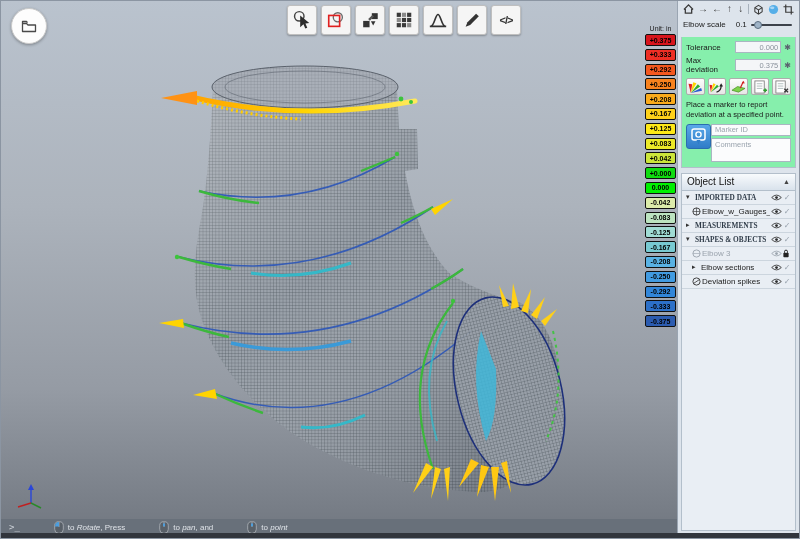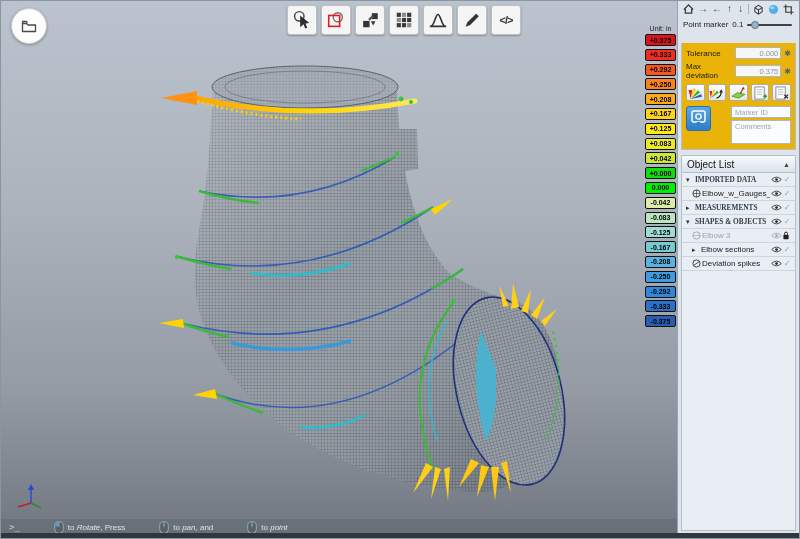--- a/index.html
+++ b/index.html
@@ -38,44 +38,44 @@
   .bottom-strip { position:absolute; left:0; bottom:0; width:800px; height:5px; background:#31353c; }
 
   
   .panel { position:absolute; right:0; top:0; width:122px; height:534px; background:#dde4ec;
     border-left:1px solid #9aa5b2; font-size:8px; color:#1a1a1a; display:flex; flex-direction:column; }
   .nav-row { height:16px; display:flex; align-items:center; gap:4px; padding:0 5px; }
   .nav-ic { width:11px; height:11px; display:flex; align-items:center; justify-content:center;
     color:#3a3a3a; font-size:10px; font-weight:bold; cursor:pointer; line-height:1; }
   .nav-sep { width:1px; height:10px; background:#a7b1bc; }
   .pscale-row { height:15px; display:flex; align-items:center; padding:0 5px; gap:4px; }
-  .pscale-row .val { }
+  .pscale-row .val { margin-left:6px; }
   .slider { position:relative; flex:1; height:10px; cursor:pointer; }
   .slider .track { position:absolute; left:0; right:2px; top:4.5px; height:1.6px; background:#3c424b; border-radius:1px; }
   .slider .thumb { position:absolute; left:8%; top:1px; width:8px; height:8px; border-radius:50%;
     background:#9fb4c8; border:1px solid #5c6e80; }
 
   .section { margin:5px 3px 0 3px; }
   .sec-header { height:18px; background:linear-gradient(#f8fbfd,#d9e2ec); border:1px solid #b3bfcb;
     display:flex; align-items:center; padding:0 5px; font-size:10px; color:#111; }
   .sec-header .collapse { margin-left:auto; font-size:7px; color:#444; cursor:pointer; }
-  .sec-body { background:#eab308; border:1px solid #b3bfcb; border-top:none; padding:4px 4px 5px 4px;margin-top:6px; }
+  .sec-body { background:#86efac; border:1px solid #b3bfcb; border-top:none; padding:4px 4px 5px 4px; }
 
   .field-row { display:flex; align-items:center; margin-bottom:3px; gap:3px; }
   .field-row label { flex:1; }
   .field-row input { width:46px; height:12px; background:#f4f6f8; border:1px solid #aab6c2;
     font-size:7.5px; color:#8a929c; text-align:right; padding:0 2px; font-family:"Liberation Sans",sans-serif; }
   .asterisk { font-size:8px; color:#5a6470; cursor:pointer; }
 
   .dev-actions { display:flex; gap:3px; margin:4px 0 5px 0; }
   .dev-act { width:20px; height:17px; background:linear-gradient(#fdfdfd,#e6e6e6); border:1px solid #adadad;
     border-radius:2px; display:flex; align-items:center; justify-content:center; cursor:pointer; }
 
   .hint-text { font-size:7.6px; line-height:1.3; margin-bottom:4px; }
-  .marker-row { display:flex; gap:20px; }
+  .marker-row { display:flex; gap:0; }
   .marker-btn { width:25px; height:25px; border-radius:3px; cursor:pointer; flex:none;
     background:linear-gradient(#5aa8e8,#2f7cc8); border:1px solid #2a6cb0;
     display:flex; align-items:center; justify-content:center; }
   .marker-fields { flex:1; display:flex; flex-direction:column; gap:2px; }
   .marker-fields input, .marker-fields textarea { width:100%; background:#fbfcfd; border:1px solid #aab6c2;
     font-size:7.5px; color:#333; padding:1px 3px; font-family:"Liberation Sans",sans-serif; resize:none; }
   .marker-fields input { height:12px; }
   .marker-fields textarea { height:24px; }
   .marker-fields ::placeholder { color:#9aa4ae; }
 
@@ -350,21 +350,21 @@
           </svg>
       </span>
       <span class="nav-ic">
         <svg width="11" height="11" viewBox="0 0 12 12">
             <path d="M3,0.5 V9 H11.5 M0.5,3 H9 V11.5" fill="none" stroke="#3a3a3a" stroke-width="1.3"></path>
           </svg>
       </span>
     </div>
 
     <div class="pscale-row">
-      <span>Point marker</span>
+      <span>Elbow scale</span>
       <span class="val">0.1</span>
       <span class="slider">
         <span class="track"></span>
         <span class="thumb"></span>
       </span>
     </div>
 
     <div class="section">
       <div class="sec-body">
         <div class="field-row">
@@ -412,20 +412,21 @@
           </div>
           <div class="dev-act">
             <svg width="15" height="14" viewBox="0 0 16 15">
               <rect x="2" y="1" width="10" height="13" fill="#fff" stroke="#7a7a7a" stroke-width="0.9"></rect>
               <path d="M4,4 H10 M4,6.5 H10 M4,9 H10" stroke="#9aa" stroke-width="0.8"></path>
               <path d="M11,9.5 L15,13 M15,9.5 L11,13" stroke="#333" stroke-width="1.4"></path>
             </svg>
           </div>
         </div>
 
+        <div class="hint-text">Place a marker to report deviation at a specified point.</div>
 
         <div class="marker-row">
           <div class="marker-btn">
             <svg width="15" height="17" viewBox="0 0 15 17">
               <rect x="1" y="1" width="13" height="11" rx="2" fill="none" stroke="#fff" stroke-width="1.5"></rect>
               <circle cx="7.5" cy="6.5" r="2.6" fill="none" stroke="#fff" stroke-width="1.4"></circle>
               <polygon points="5.5,12 9.5,12 7.5,16.5" fill="#2f7cc8"></polygon>
             </svg>
           </div>
           <div class="marker-fields">

